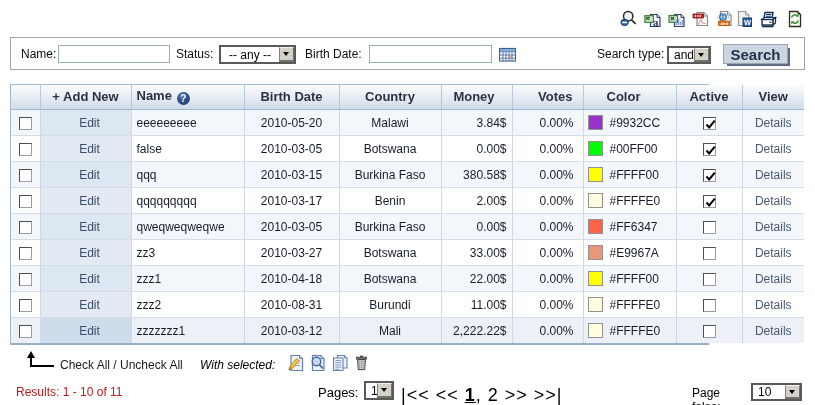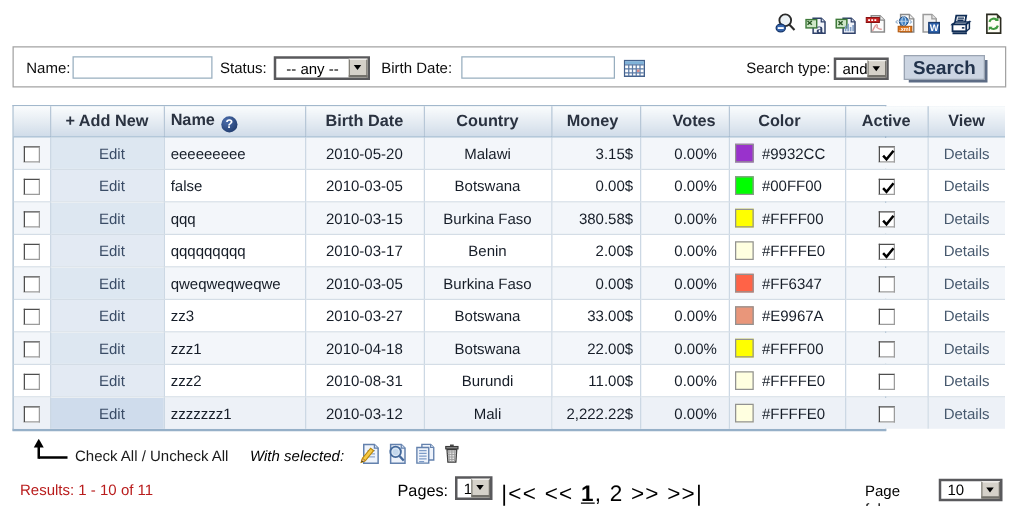--- a/index.html
+++ b/index.html
@@ -171,21 +171,21 @@
           <th style="padding-right:12px;">Color</th>
           <th>Active</th>
           <th>View</th>
 </tr>
 <tr class="odd">
 <td><span class="cbx"></span></td>
           <td class="ed">Edit</td>
           <td class="lft">eeeeeeeee</td>
           <td>2010-05-20</td>
           <td>Malawi</td>
-          <td class="rgt">3.15$</td>
+          <td class="rgt">3.84$</td>
           <td class="rgt" style="padding-right:9px;">0.00%</td>
           <td class="colc"><span class="sw" style="background:#9932CC;"></span>#9932CC</td>
           <td><span class="cbx"><svg width="11" height="11" viewBox="0 0 11 11">
                 <path d="M1.5 5.5 L4.2 8.4 L9.8 1.6" stroke="#000" stroke-width="2" fill="none"></path>
               </svg></span></td>
           <td class="dt">Details</td>
 </tr>
 <tr class="even">
 <td><span class="cbx"></span></td>
           <td class="ed">Edit</td>

